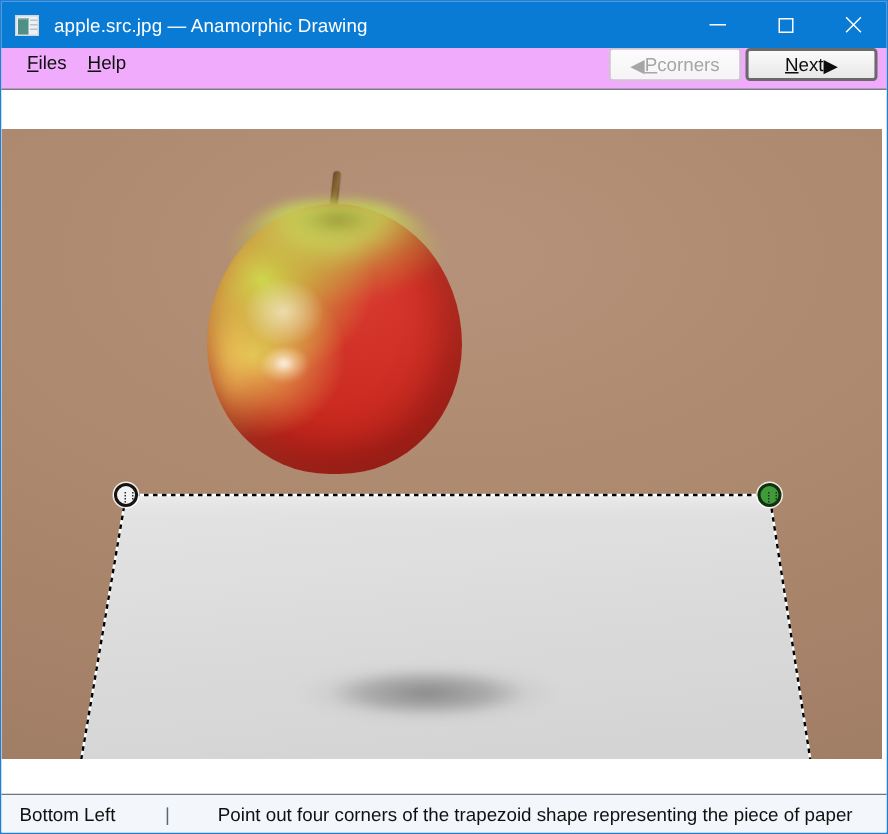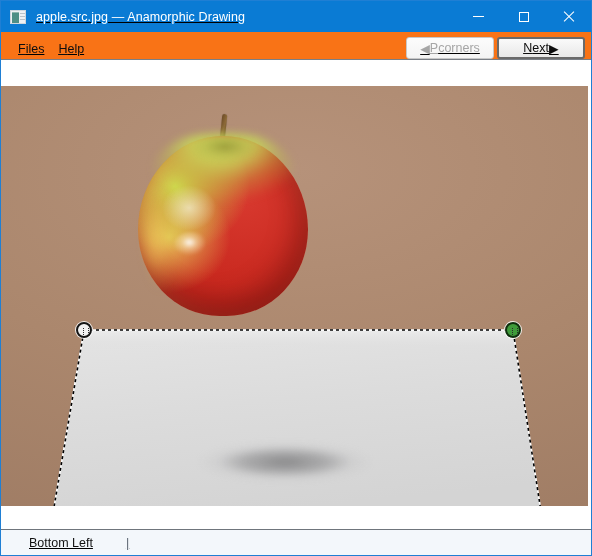--- a/index.html
+++ b/index.html
@@ -9,21 +9,20 @@
     font-family: "Liberation Sans", sans-serif;
     background: #ffffff;
   }
   #app {
     position: relative;
     width: 592px; height: 556px;
     background: #ffffff;
     border: 1px solid #1f7fd4;
     display: flex;
     flex-direction: column;
-    text-decoration: underline;
   }
 
   
   .titlebar {
     height: 31px;
     min-height: 31px;
     background: #0a7bd4;
     display: flex;
     align-items: center;
     position: relative;
@@ -91,24 +90,24 @@
     width: 14px; height: 0;
     border-top: 1px solid #ffffff;
   }
   .glyph-close::before { transform: rotate(45deg); }
   .glyph-close::after  { transform: rotate(-45deg); }
 
   
   .menubar {
     height: 16px;
     min-height: 28px;
-    background: #f97316;
+    background: #f0abfc;
     border-bottom: 1px solid #7a7f86;
     display: flex;
-    align-items: flex-end;
+    align-items: flex-start;
     padding: 0 6px 0 10px;
     position: relative;
   }
   .menu-item {
     font-size: 12.5px;
     color: #0e0e0e;
     padding: 3px 7px;
     white-space: nowrap;
   }
   .menu-item u { text-decoration: underline; }
@@ -293,21 +292,21 @@
   
   .statusbar {
     height: 26px;
     min-height: 26px;
     background: #f3f7fb;
     border-top: 1px solid #6f757c;
     display: flex;
     align-items: center;
     font-size: 12.5px;
     color: #111111;
-    padding-left: 28px;
+    padding-left: 12px;
     gap: 19px;
   }
   .status-field { white-space: nowrap; }
   .status-sep {
     color: #5d6672;
     margin: 0 13px 0 14px;
   }
   .status-msg { white-space: nowrap; }
 </style>
 </head>
@@ -398,15 +397,16 @@
       <div class="handle active" style="left:504px; top:236px; width:16px; height:16px;">
         <span class="ring"></span>
       </div>
 
     </div>
   </div>
 
   <div class="statusbar">
     <span class="status-field">Bottom Left</span>
     <span class="status-sep">|</span>
+    <span class="status-msg">Point out four corners of the trapezoid shape representing the piece of paper</span>
   </div>
 
 </div>
 
 </body></html>

